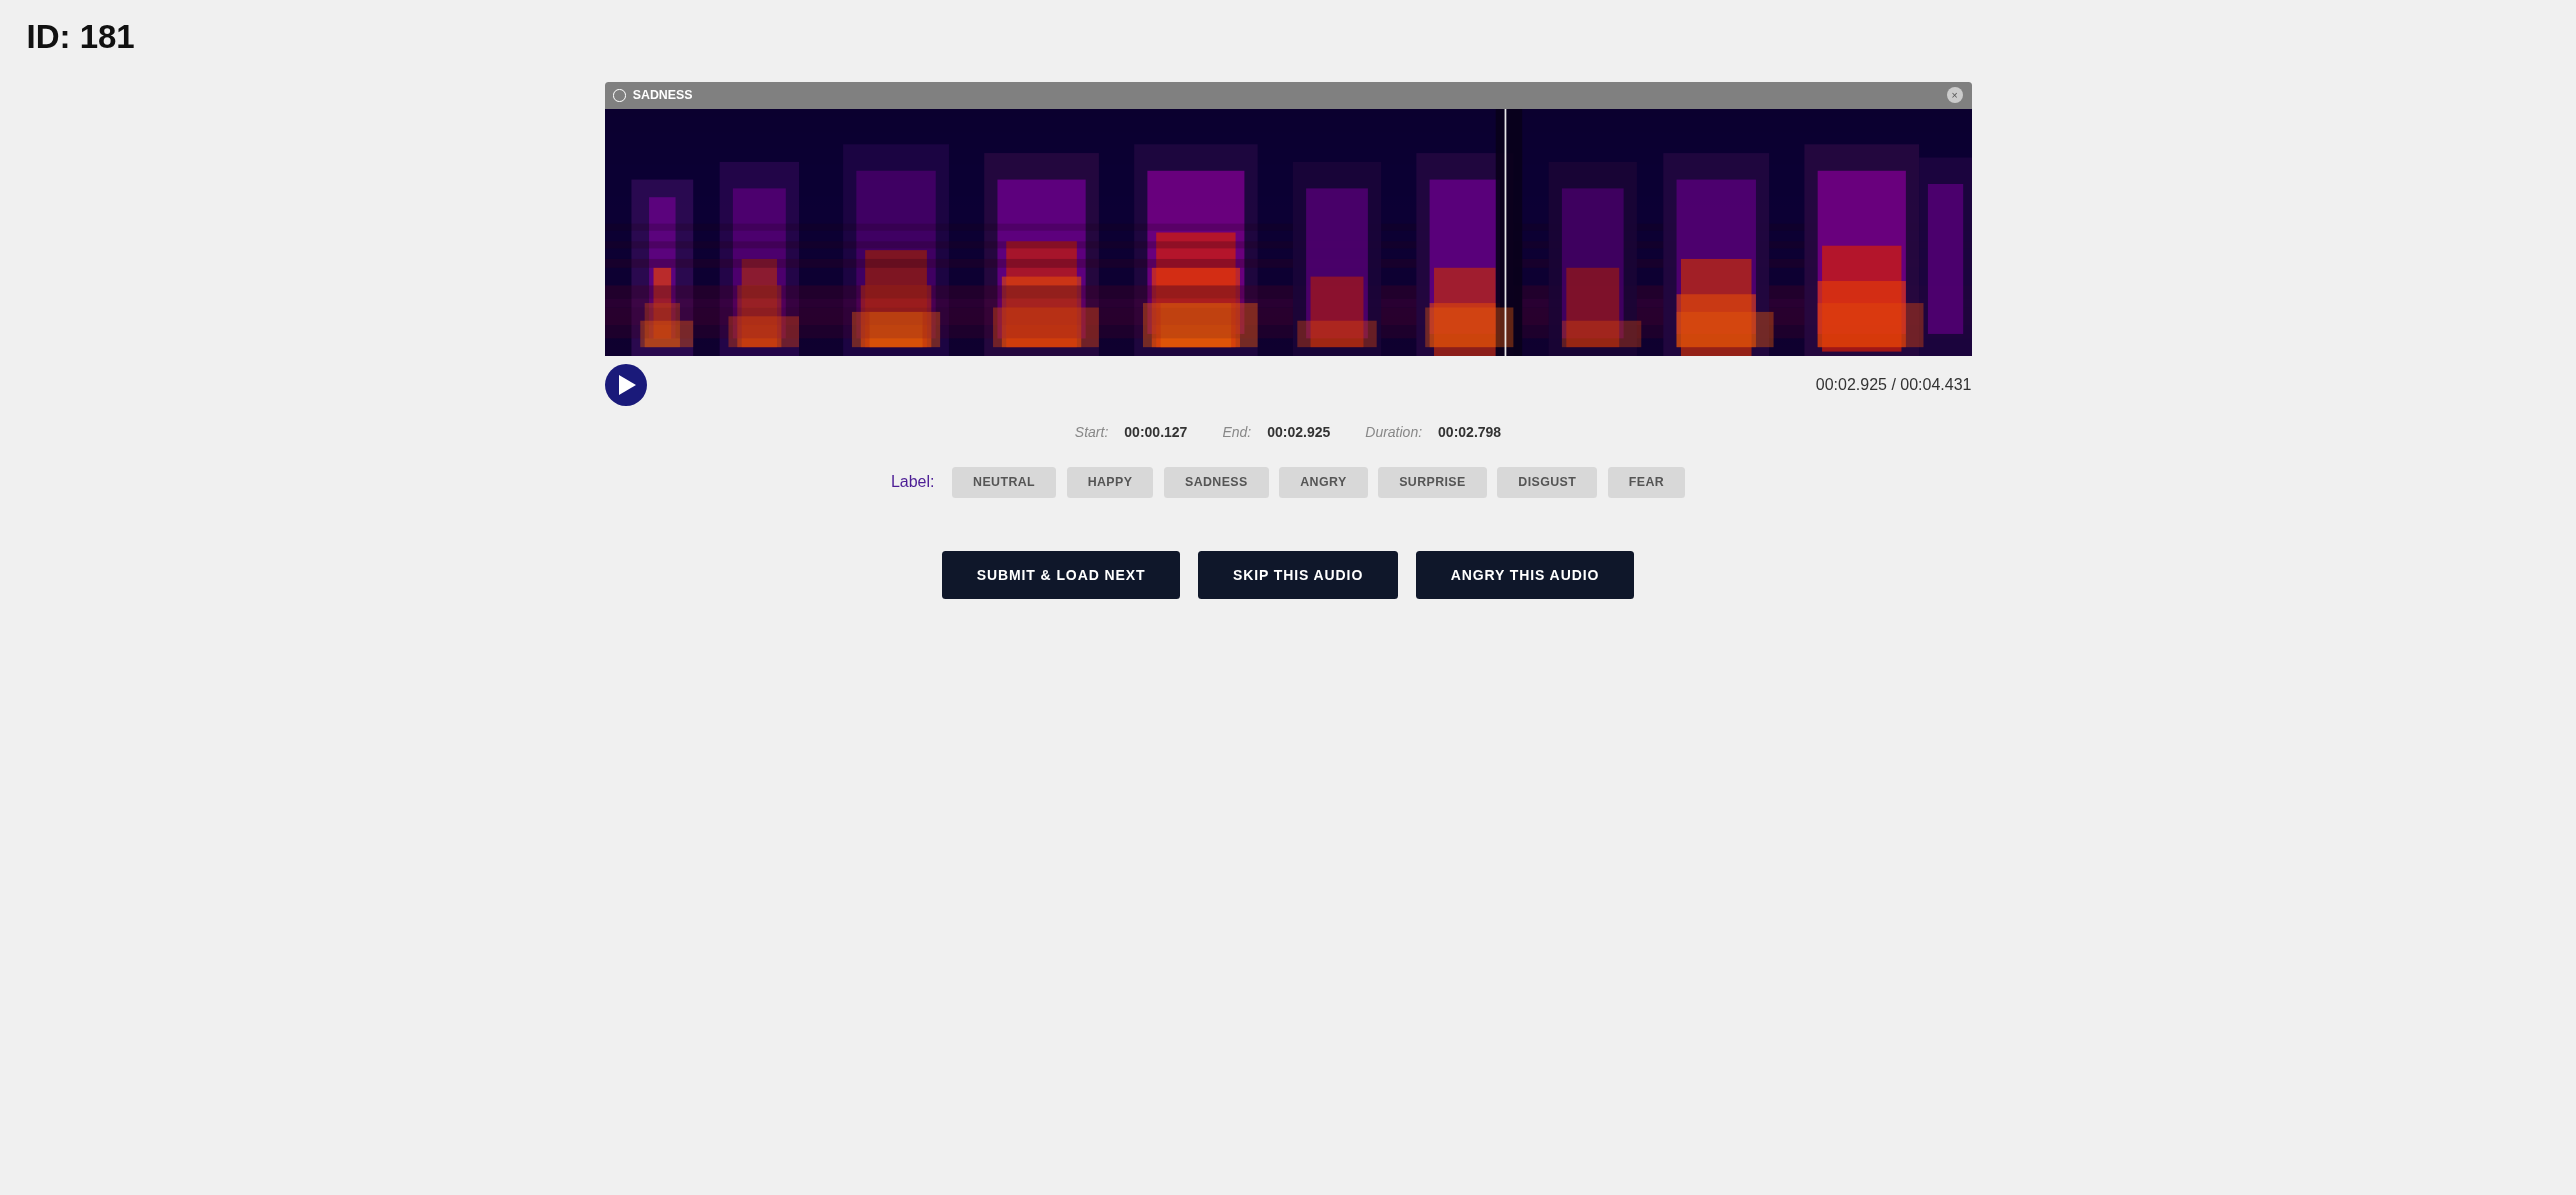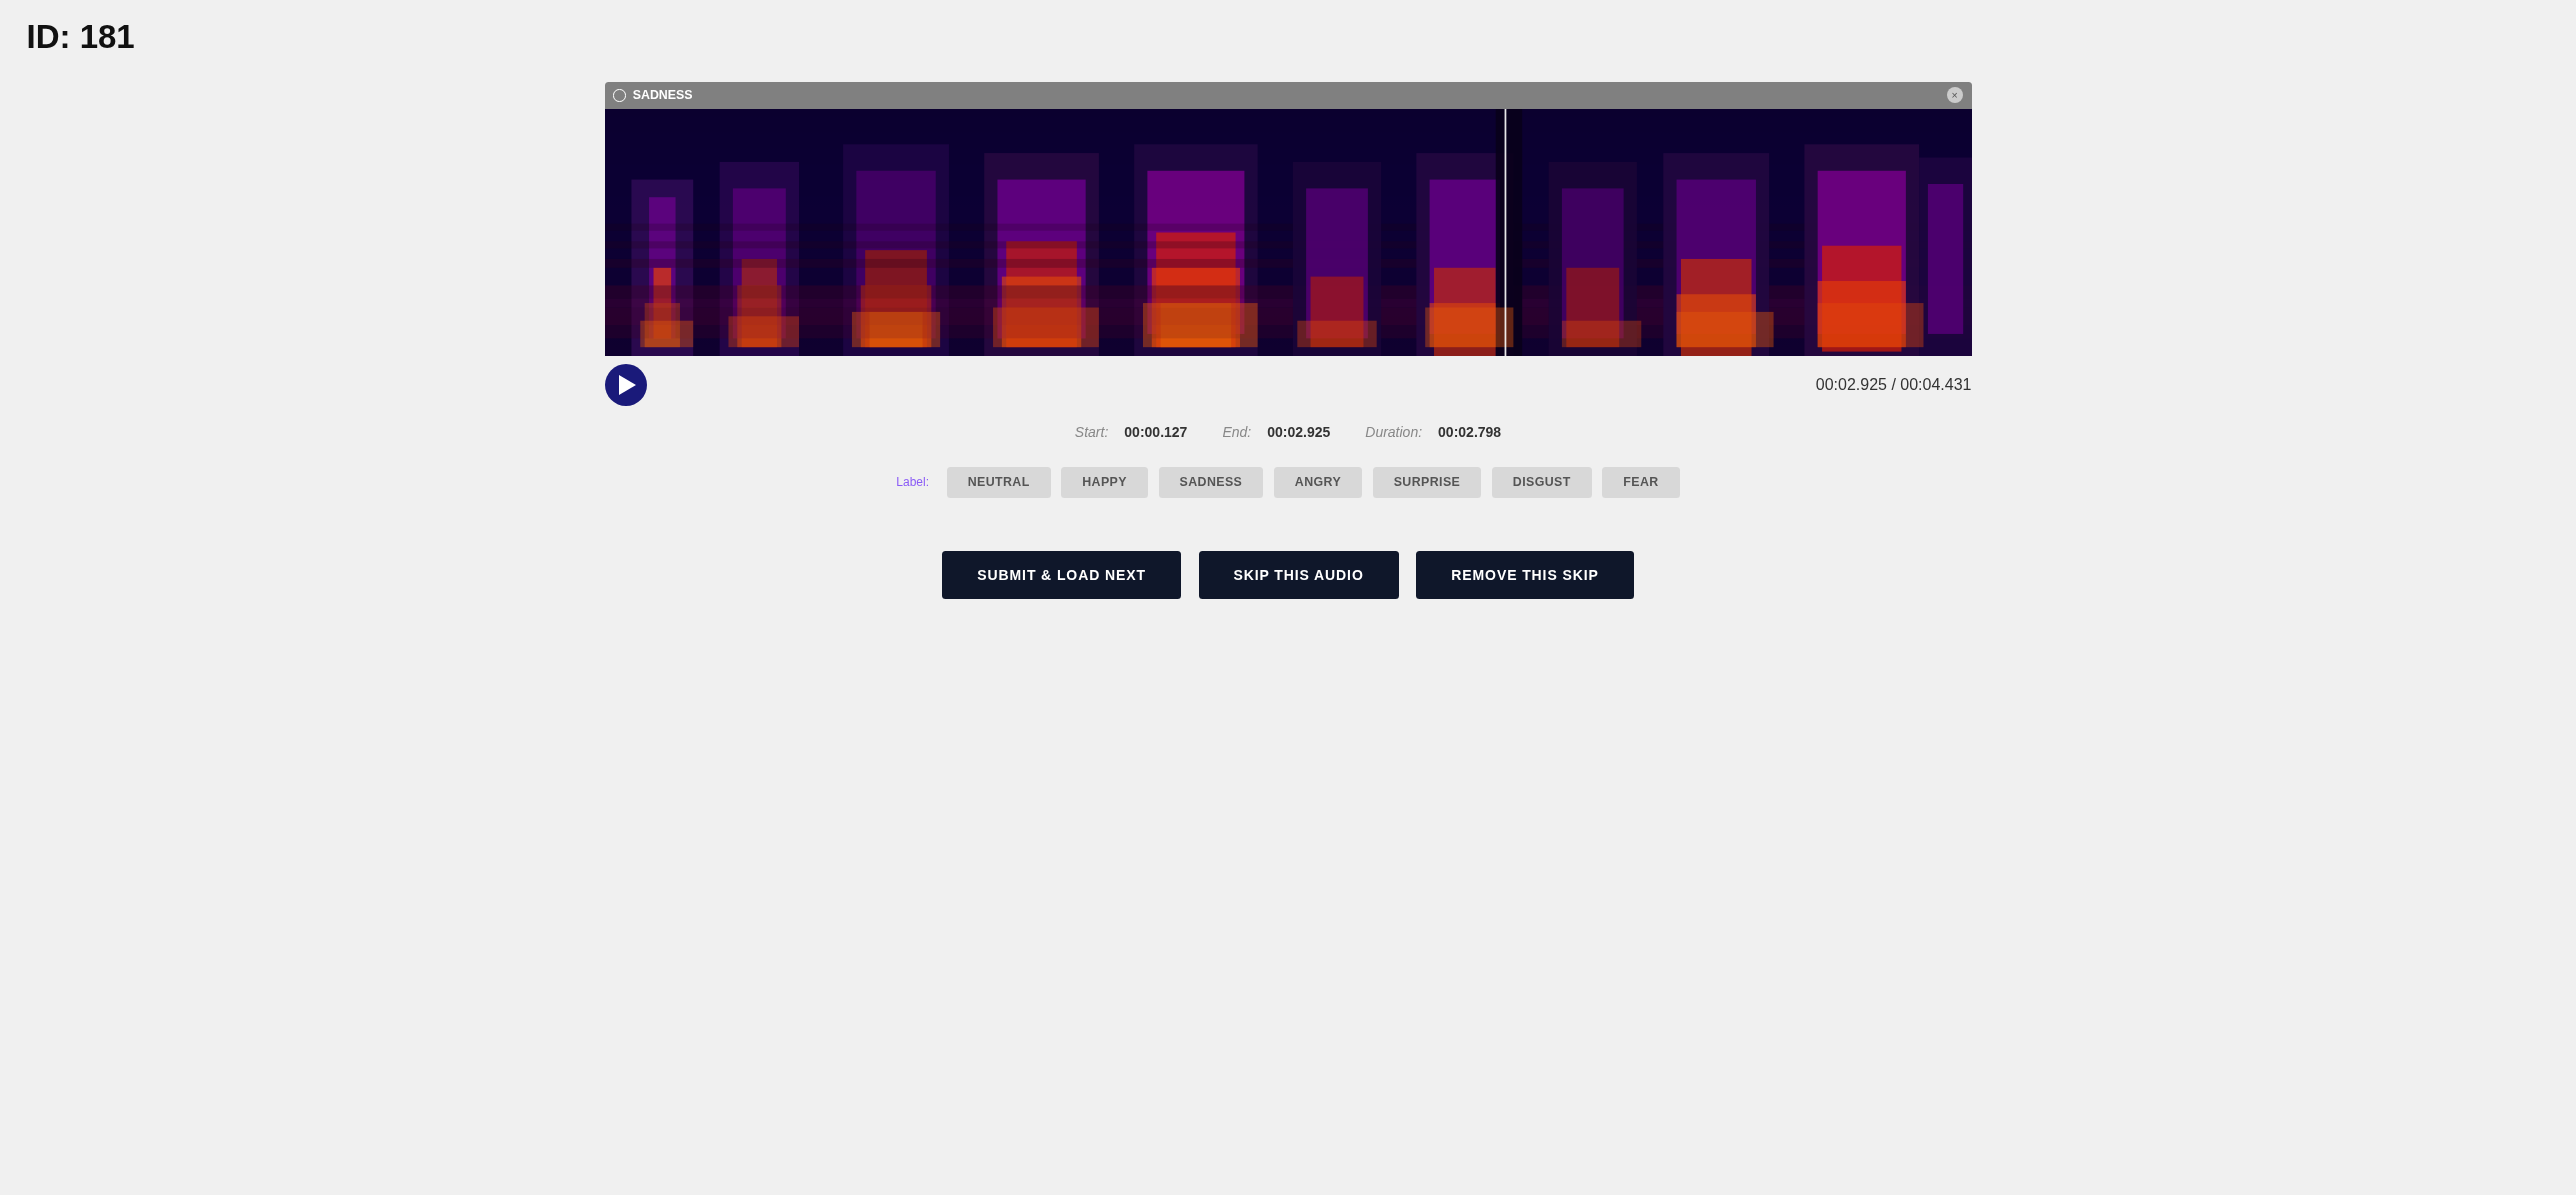--- a/index.html
+++ b/index.html
@@ -116,22 +116,22 @@
       font-weight: bold;
     }
     .label-section {
       display: flex;
       align-items: center;
       gap: 17.6px;
       margin-top: 26.5px;
       justify-content: center;
     }
     .label-text {
-      font-size: 12px;
-      color: #8b5cf6;
+      font-size: 16px;
+      color: #4c1d95;
     }
     .label-buttons {
       display: flex;
       gap: 10.6px;
       flex-wrap: wrap;
     }
     .label-btn {
       padding: 8.8px 21px;
       background: #d8d8d8;
       border: none;
@@ -319,16 +319,16 @@
       <button class="label-btn">ANGRY</button>
       <button class="label-btn">SURPRISE</button>
       <button class="label-btn">DISGUST</button>
       <button class="label-btn">FEAR</button>
     </div>
   </div>
 
   <div class="action-buttons">
     <button class="action-btn">SUBMIT &amp; LOAD NEXT</button>
     <button class="action-btn">SKIP THIS AUDIO</button>
-    <button class="action-btn">REMOVE THIS SKIP</button>
+    <button class="action-btn">ANGRY THIS AUDIO</button>
   </div>
 </div>
 
 
 </body></html>

